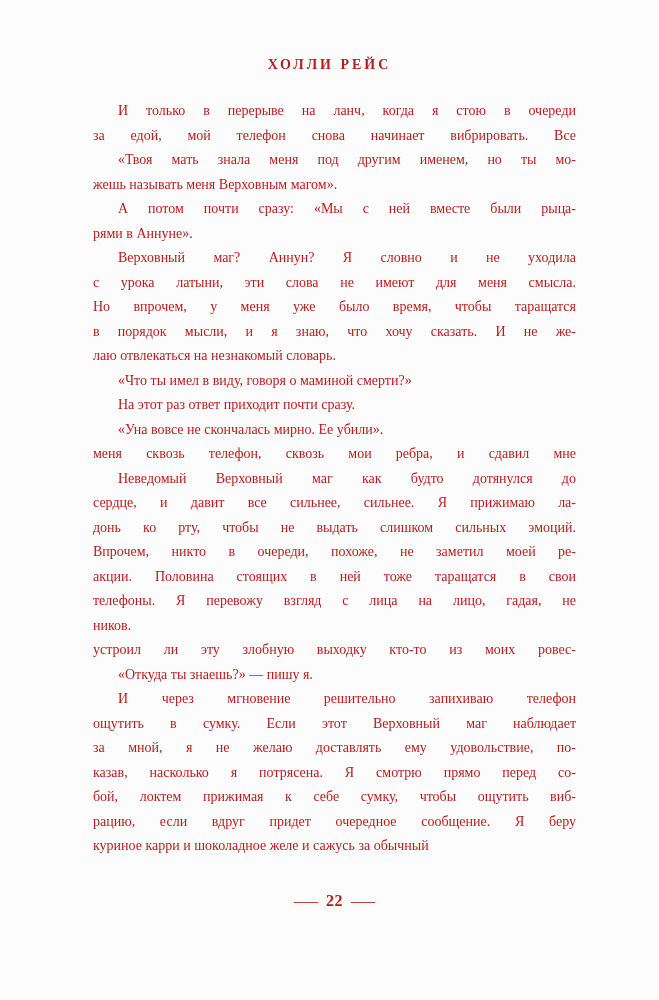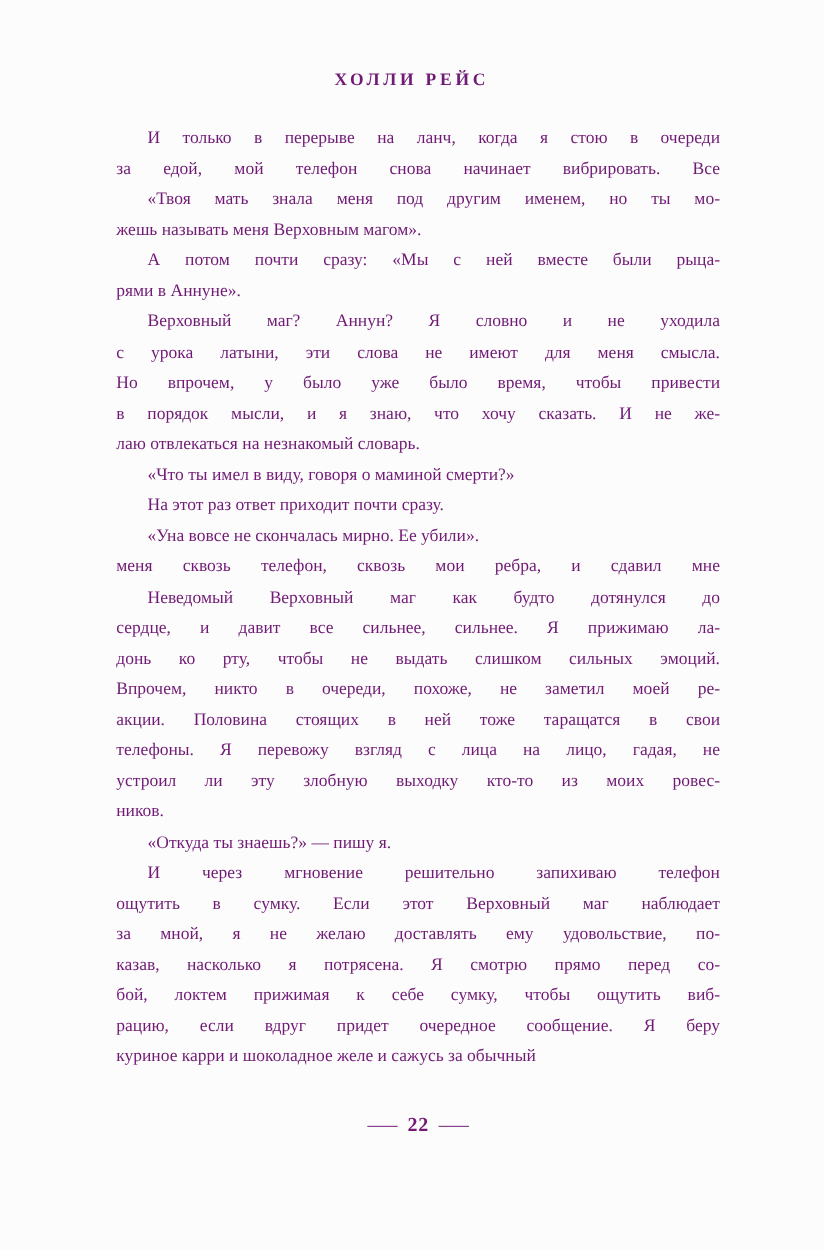--- a/index.html
+++ b/index.html
@@ -48,48 +48,48 @@
   .footer .dash {
     display: inline-block;
     transform: scaleX(1.5);
     margin: 0 12px;
   }
   .footer .pagenum { font-weight: bold; letter-spacing: 0.5px; }
 </style>
 </head>
 <body>
 
-<div class="page" style="background: rgb(252, 252, 252); color: #701a75;">
+<div class="page" style="background: rgb(252, 252, 252); color: #b91c1c;">
 
   <div class="running-header">ХОЛЛИ РЕЙС</div>
 
   <div class="body-text" id="body-text">
       <div class="line first">И только в перерыве на ланч, когда я стою в очереди</div>
       <div class="line">за едой, мой телефон снова начинает вибрировать. Все</div>
       <div class="line first">«Твоя мать знала меня под другим именем, но ты мо-</div>
       <div class="line last">жешь называть меня Верховным магом».</div>
       <div class="line first">А потом почти сразу: «Мы с ней вместе были рыца-</div>
       <div class="line last">рями в Аннуне».</div>
       <div class="line first">Верховный маг? Аннун? Я словно и не уходила</div>
       <div class="line">с урока латыни, эти слова не имеют для меня смысла.</div>
-      <div class="line">Но впрочем, у было уже было время, чтобы привести</div>
+      <div class="line">Но впрочем, у меня уже было время, чтобы таращатся</div>
       <div class="line">в порядок мысли, и я знаю, что хочу сказать. И не же-</div>
       <div class="line last">лаю отвлекаться на незнакомый словарь.</div>
       <div class="line first last">«Что ты имел в виду, говоря о маминой смерти?»</div>
       <div class="line first last">На этот раз ответ приходит почти сразу.</div>
       <div class="line first last">«Уна вовсе не скончалась мирно. Ее убили».</div>
       <div class="line">меня сквозь телефон, сквозь мои ребра, и сдавил мне</div>
       <div class="line first">Неведомый Верховный маг как будто дотянулся до</div>
       <div class="line">сердце, и давит все сильнее, сильнее. Я прижимаю ла-</div>
       <div class="line">донь ко рту, чтобы не выдать слишком сильных эмоций.</div>
       <div class="line">Впрочем, никто в очереди, похоже, не заметил моей ре-</div>
       <div class="line">акции. Половина стоящих в ней тоже таращатся в свои</div>
       <div class="line">телефоны. Я перевожу взгляд с лица на лицо, гадая, не</div>
+      <div class="line last">ников.</div>
       <div class="line">устроил ли эту злобную выходку кто-то из моих ровес-</div>
-      <div class="line last">ников.</div>
       <div class="line first last">«Откуда ты знаешь?» — пишу я.</div>
       <div class="line first">И через мгновение решительно запихиваю телефон</div>
       <div class="line">ощутить в сумку. Если этот Верховный маг наблюдает</div>
       <div class="line">за мной, я не желаю доставлять ему удовольствие, по-</div>
       <div class="line">казав, насколько я потрясена. Я смотрю прямо перед со-</div>
       <div class="line">бой, локтем прижимая к себе сумку, чтобы ощутить виб-</div>
       <div class="line">рацию, если вдруг придет очередное сообщение. Я беру</div>
       <div class="line last">куриное карри и шоколадное желе и сажусь за обычный</div>
     </div>
 

